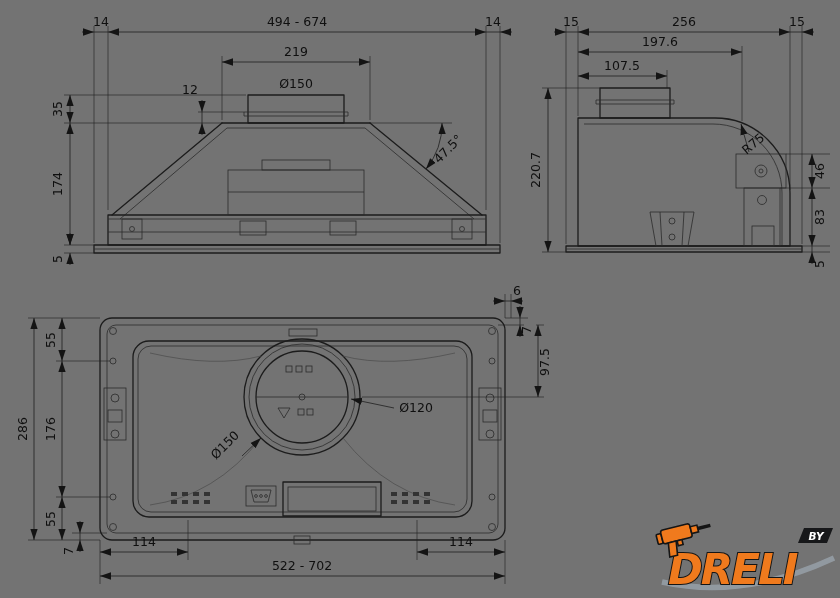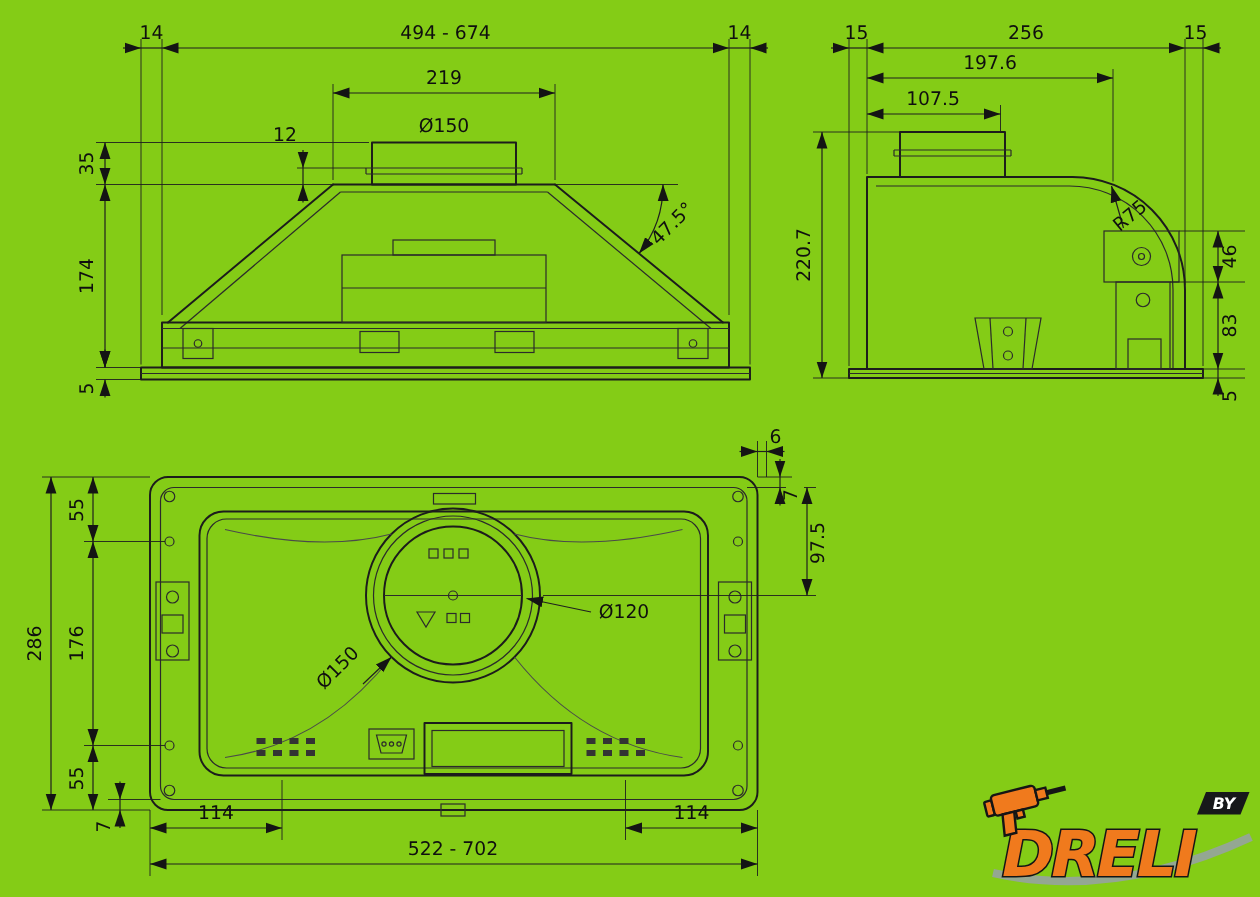--- a/index.html
+++ b/index.html
@@ -1,16 +1,16 @@
 <!DOCTYPE html>
 <html><head>
 <meta charset="utf-8">
 <style>
   html,body{margin:0;padding:0;background:#ffffff;}
-  .stage{position:relative;width:840px;height:598px;background:#84cc16;overflow:hidden;
+  .stage{position:relative;width:840px;height:598px;background:#737373;overflow:hidden;
          font-family:"DejaVu Sans",sans-serif;}
   svg{display:block}
   .obj{stroke:#1c1c1c;stroke-width:1.3;fill:none;stroke-linejoin:round;stroke-linecap:round;}
   .obj2{stroke:#2b2b2b;stroke-width:.8;fill:none;}
   .thin{stroke:#4a4a4a;stroke-width:.7;fill:none;}
   .dim{stroke:#1f1f1f;stroke-width:.8;fill:none;}
   .ext{stroke:#1f1f1f;stroke-width:.6;fill:none;}
   .slots{stroke:#333;stroke-width:4;stroke-dasharray:6 5;fill:none;}
   text.lbl{font:12.5px "DejaVu Sans",sans-serif;fill:#0f0f0f;text-anchor:middle;}
   .brand-text{font:italic 700 42px "DejaVu Sans",sans-serif;stroke:#151515;stroke-width:2px;

